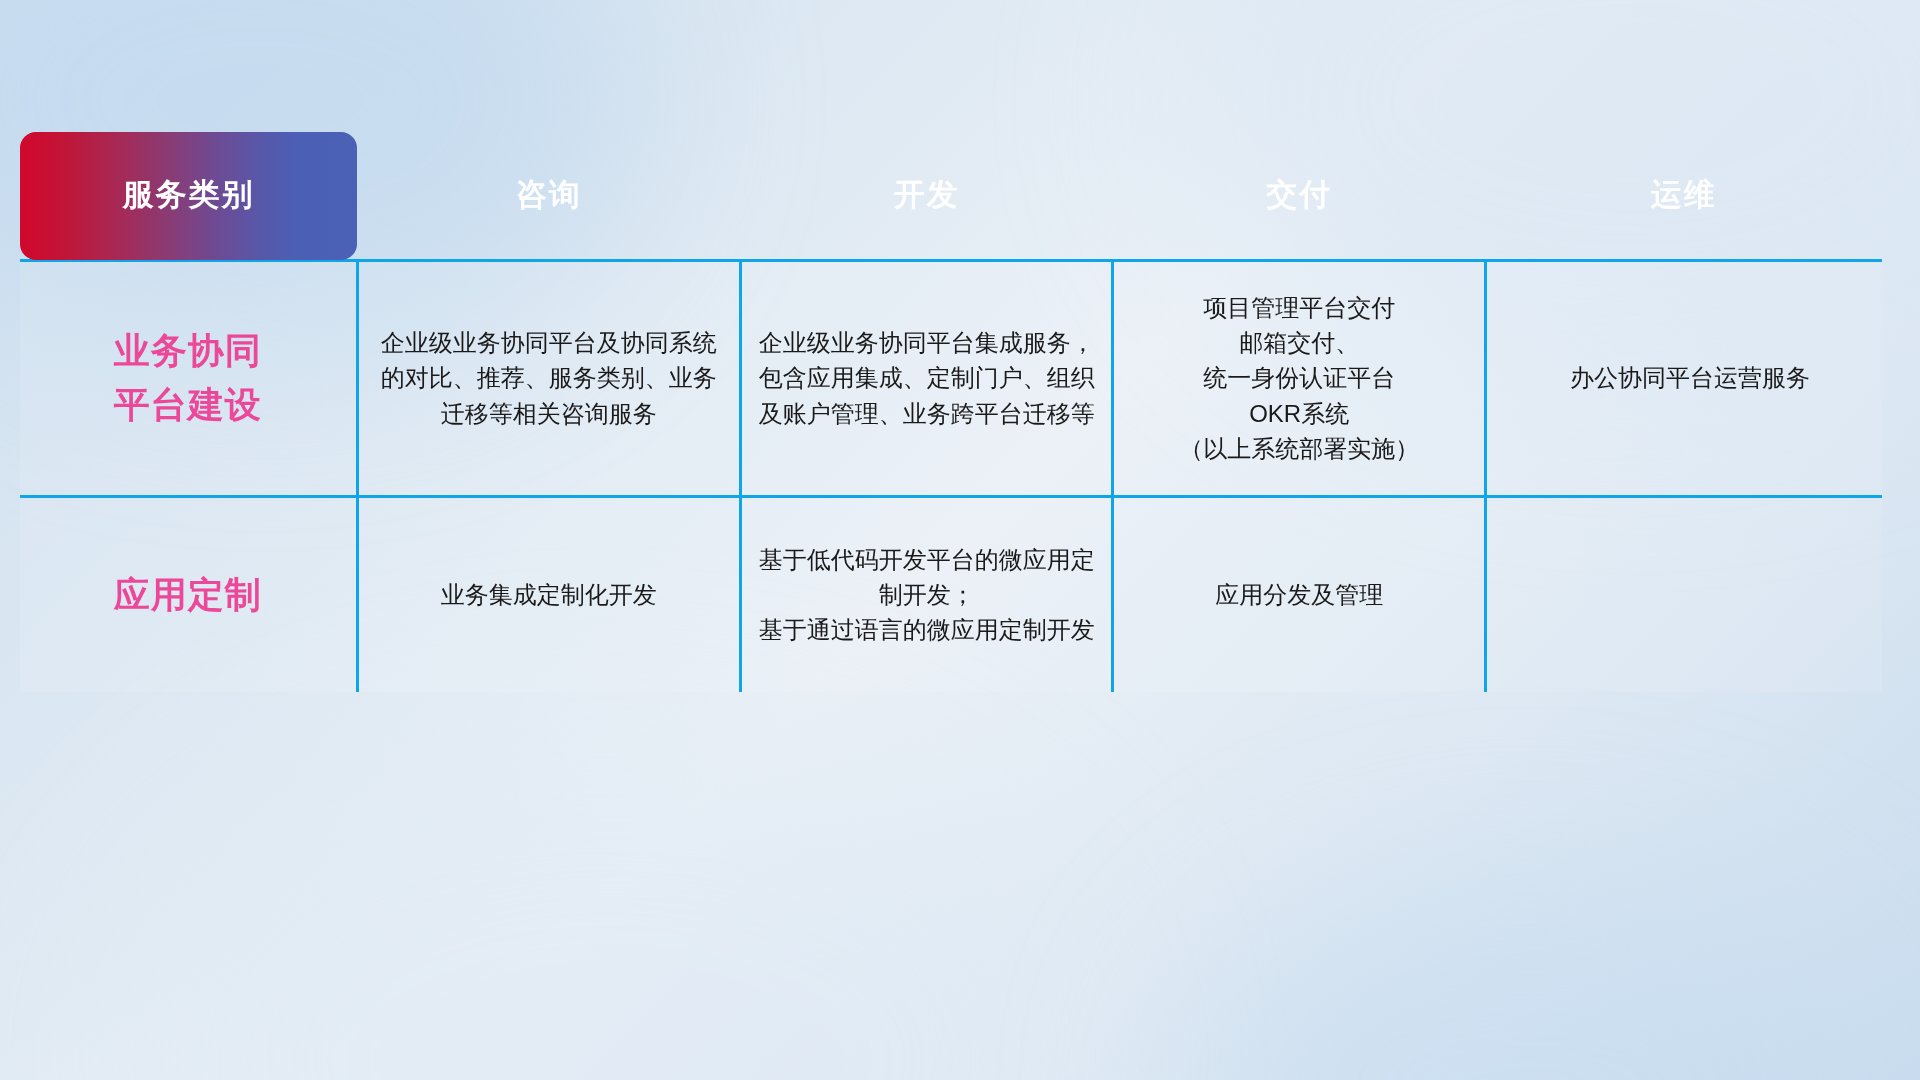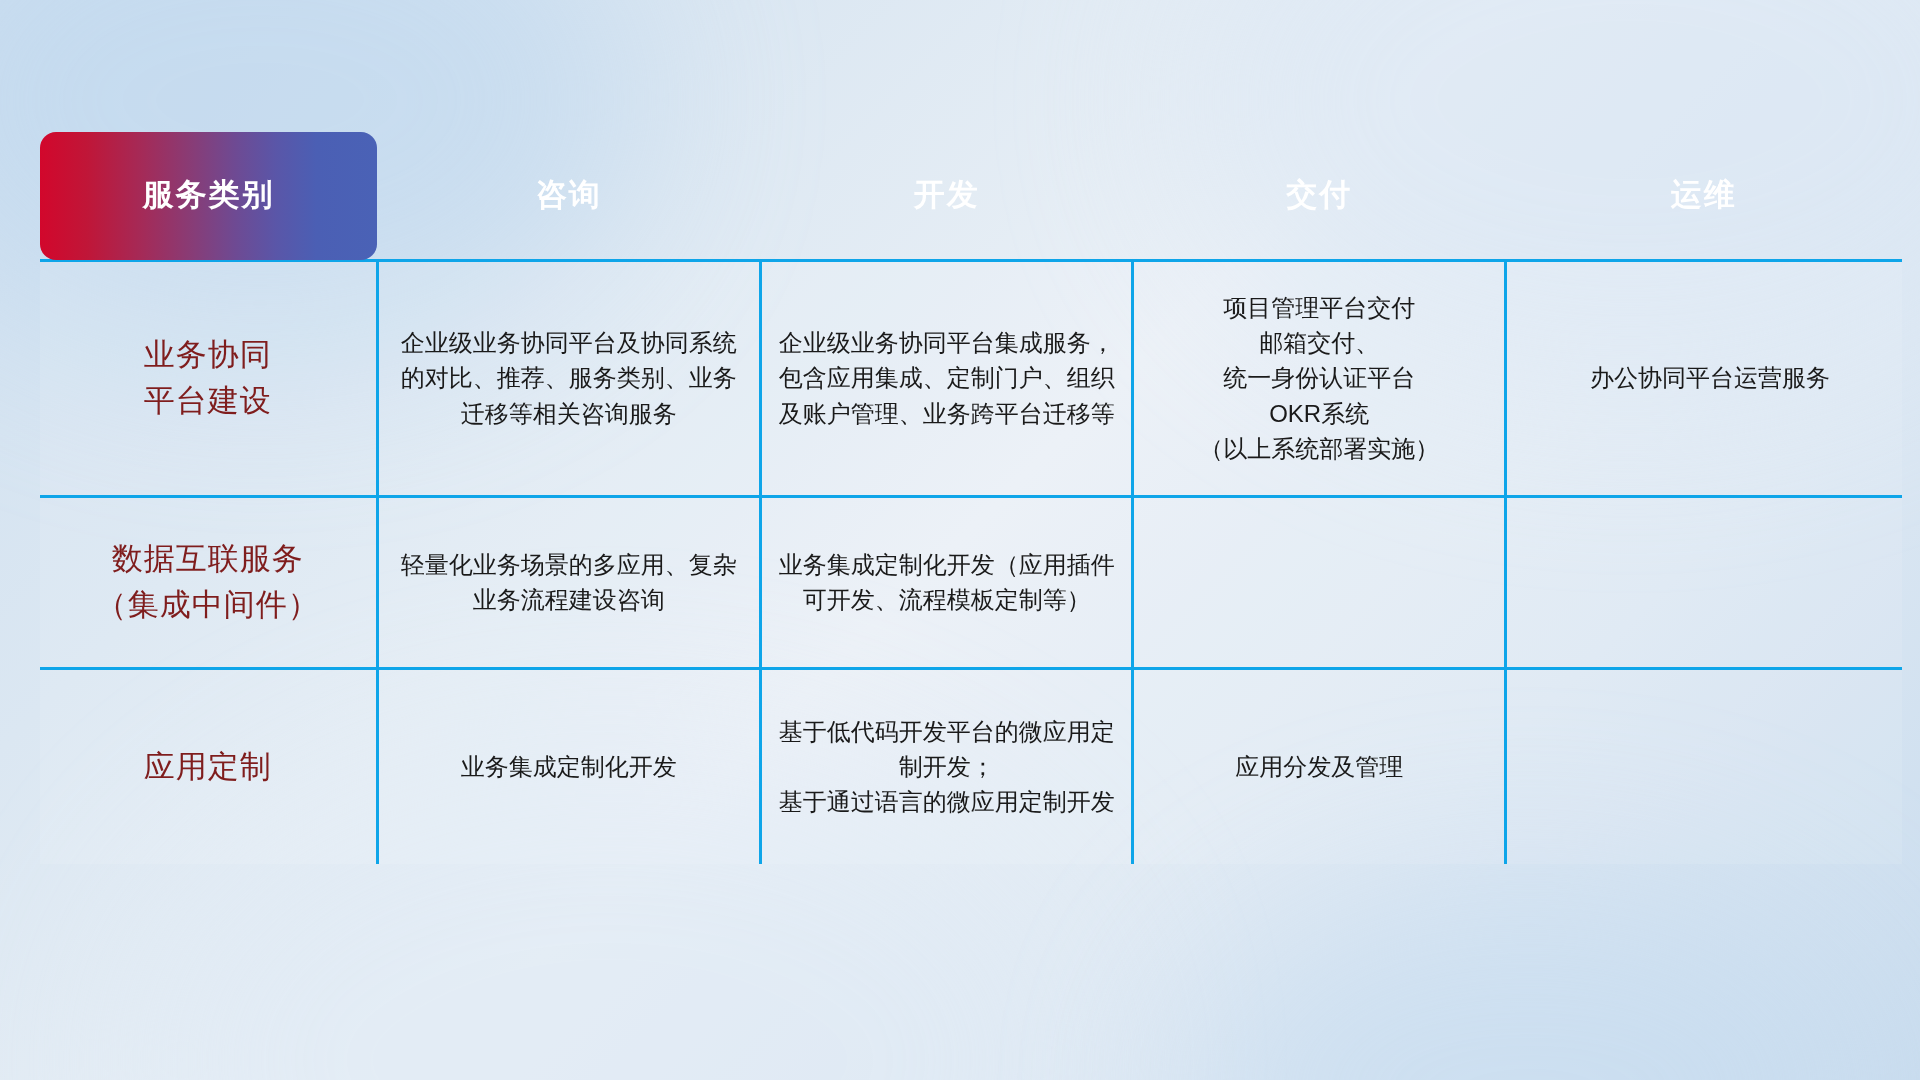--- a/index.html
+++ b/index.html
@@ -22,21 +22,21 @@
     opacity: .55;
     pointer-events: none;
   }
   .blob-a { width: 760px; height: 520px; left: -120px; top: -160px; background: #bcd6ee; }
   .blob-b { width: 900px; height: 600px; right: -160px; top: -200px; background: #d9e6f4; }
   .blob-c { width: 980px; height: 640px; left: 120px; bottom: -300px; background: #dfeaf5; }
   .blob-d { width: 700px; height: 420px; right: 40px; bottom: -220px; background: #c6dcf0; }
 
   .table-wrap {
     position: absolute;
-    left: 40px;
+    left: 20px;
     top: 132px;
     width: 1862px;
   }
 
   table.matrix {
     width: 100%;
     border-collapse: collapse;
     table-layout: fixed;
   }
 
@@ -89,23 +89,23 @@
     border-left: none;
   }
   tbody tr td:last-child {
     border-right: none;
     padding-left: 27px;
   }
   tbody tr:last-child td {
     border-bottom: none;
   }
   tbody td.cat {
-    color: #7f1d1d;
-    font-weight: normal;
-    font-size: 31px;
+    color: #ec4899;
+    font-weight: bold;
+    font-size: 36px;
     line-height: 1.5;
     letter-spacing: 1px;
     border-left: none;
   }
   .row1 { height: 236px; }
   .row2 { height: 172px; }
   .row3 { height: 196px; }
 
   .col-cat { width: 18.1%; }
   .col-1 { width: 20.6%; }
@@ -150,28 +150,20 @@
 平台建设</td>
         <td class="multiline">企业级业务协同平台及协同系统的对比、推荐、服务类别、业务迁移等相关咨询服务</td>
         <td class="multiline">企业级业务协同平台集成服务，包含应用集成、定制门户、组织及账户管理、业务跨平台迁移等</td>
         <td class="multiline">项目管理平台交付
 邮箱交付、
 统一身份认证平台
 OKR系统
 （以上系统部署实施）</td>
         <td class="multiline">办公协同平台运营服务</td>
       </tr>
-      <tr class="row2">
-        <td class="cat multiline">数据互联服务
-（集成中间件）</td>
-        <td class="multiline">轻量化业务场景的多应用、复杂业务流程建设咨询</td>
-        <td class="multiline">业务集成定制化开发（应用插件可开发、流程模板定制等）</td>
-        <td class="multiline"></td>
-        <td class="multiline"></td>
-      </tr>
       <tr class="row3">
         <td class="cat multiline">应用定制</td>
         <td class="multiline">业务集成定制化开发</td>
         <td class="multiline">基于低代码开发平台的微应用定制开发；
 基于通过语言的微应用定制开发</td>
         <td class="multiline">应用分发及管理</td>
         <td class="multiline"></td>
       </tr>
     </tbody>
   </table>

